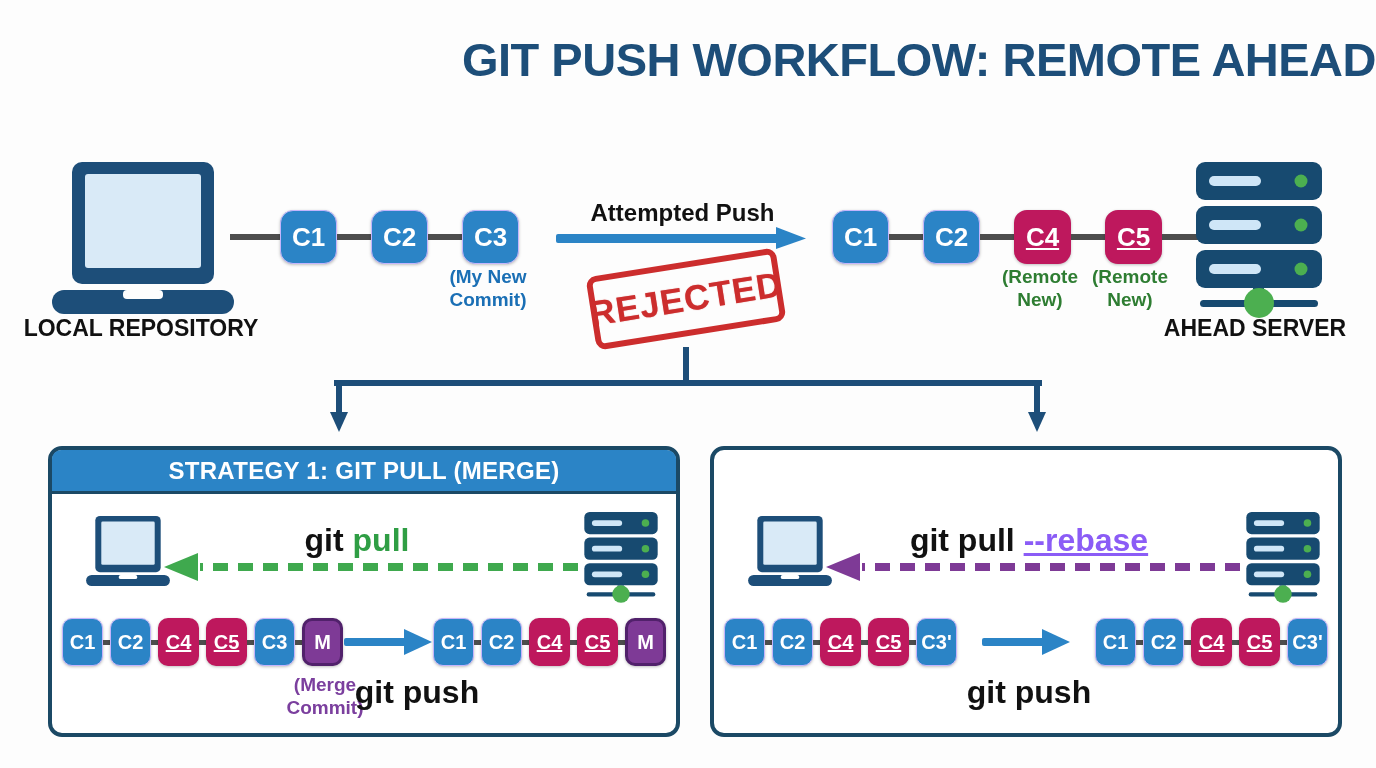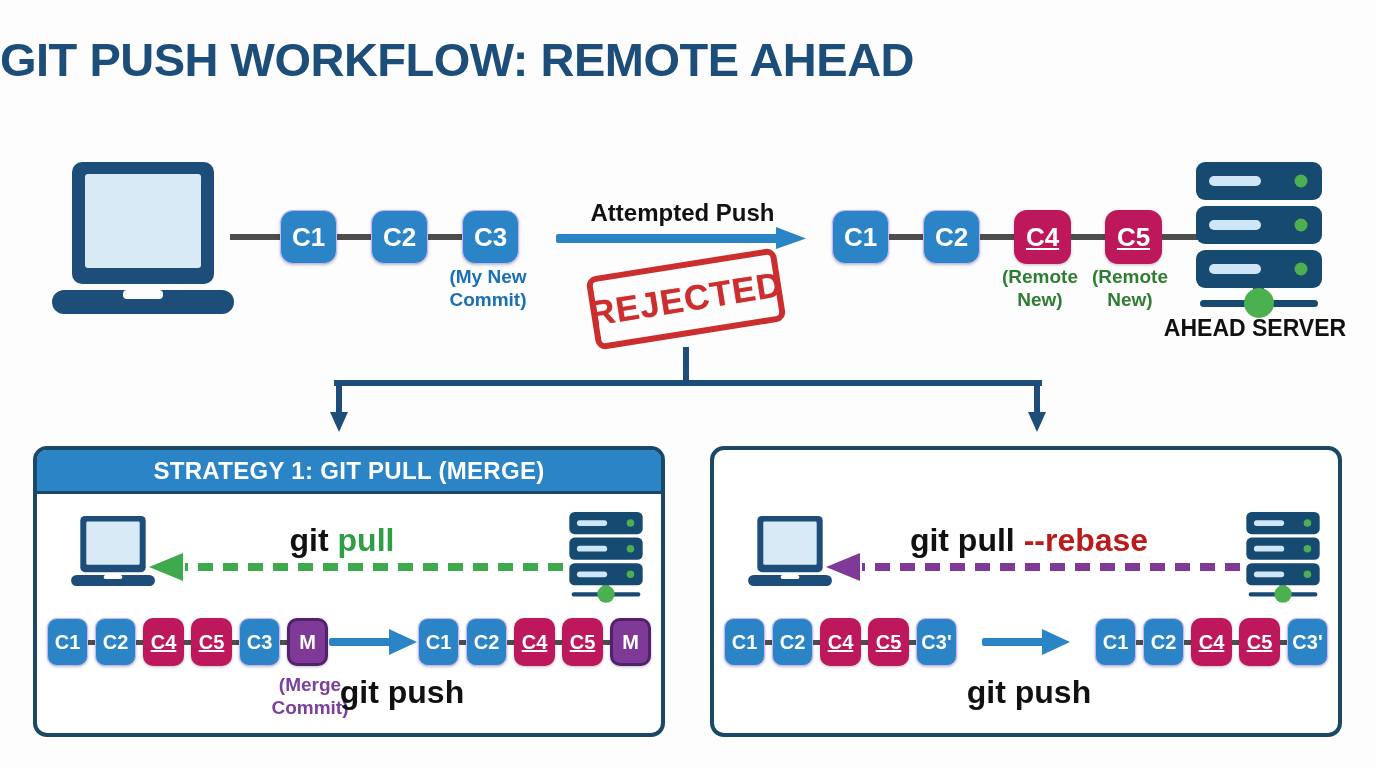--- a/index.html
+++ b/index.html
@@ -3,21 +3,21 @@
 <meta charset="utf-8">
 <style>
   * { margin:0; padding:0; box-sizing:border-box; }
   html,body { background:#e8e8e8; }
   body { font-family:"Liberation Sans", sans-serif; }
   .canvas {
     position:relative; width:1376px; height:768px; background:#fdfdfd;
     overflow:hidden; margin:0 auto;
   }
   .title {
-    position:absolute; top:32px; left:0; width:100%; text-align:left;
+    position:absolute; top:32px; left:0; width:100%; text-align:right;
     font-size:47px; font-weight:800; color:#1d4e79; letter-spacing:-0.5px;
   }
   
   .chain { position:absolute; display:flex; align-items:center; }
   .commit {
     width:57px; height:54px; border-radius:13px; flex:0 0 auto;
     display:flex; align-items:center; justify-content:center;
     color:#fff; font-size:26px; font-weight:700;
     box-shadow:0 1px 3px rgba(0,0,0,.25);
   }
@@ -44,51 +44,52 @@
     display:flex; align-items:center; justify-content:center;
     font-size:35px; font-weight:800; color:#cc2d2d; letter-spacing:1px;
     text-shadow:0 0 1px rgba(204,45,45,.6);
   }
   .stem { position:absolute; left:683px; top:347px; width:6px; height:37px; background:#1d4e79; }
   
   .panel {
     position:absolute; top:446px; width:632px; height:291px; background:#fff;
     border:4px solid #1b4965; border-radius:14px;
   }
-  .panel-1 { left:33px; } .panel-2 { left:710px; }
+  .panel-1 { left:48px; } .panel-2 { left:710px; }
   .panel-header {
     height:44px; background:#2b84c6; border-bottom:3px solid #1b4965;
     border-radius:9px 9px 0 0; display:flex; align-items:center; justify-content:center;
     color:#fff; font-size:24px; font-weight:700; letter-spacing:.3px;
   }
   .cmd {
     position:absolute; top:72px; text-align:center; font-size:32px; font-weight:700; color:#111;
   }
   .cmd .green  { color:#2f9e44; }
-  .cmd .purple { color:#b91c1c; }
+  .cmd .purple { color:#8b5cf6;text-decoration:underline; }
   .commit-row {
     position:absolute; top:168px; left:10px; right:10px;
     display:flex; align-items:center; justify-content:space-between;
   }
   .row-chain { display:flex; align-items:center; }
   .svg-abs { position:absolute; }
 </style>
 </head>
 <body>
 
 <div class="canvas">
 
   <div class="title">GIT PUSH WORKFLOW: REMOTE AHEAD</div>
 
   <svg class="svg-abs" style="left:52px; top:162px;" width="182" height="152" viewBox="0 0 182 152">
     <rect x="20" y="0" width="142" height="122" rx="10" fill="#1d4e79"></rect>
     <rect x="33" y="12" width="116" height="94" rx="3" fill="#d9eaf7"></rect>
     <rect x="0" y="128" width="182" height="24" rx="12" fill="#1d4e79"></rect>
     <rect x="71" y="128" width="40" height="9" rx="4" fill="#fdfdfd"></rect>
   </svg>
+  <div class="caption-dark" style="left:18px; top:315px; width:246px;">LOCAL REPOSITORY</div>
 
   <div class="chain" style="left:230px; top:210px;">
     <div class="link w50"></div>
     <div class="commit c-blue">C1</div>
     <div class="link w34"></div>
     <div class="commit c-blue">C2</div>
     <div class="link w34"></div>
     <div class="commit c-blue">C3</div>
   </div>
   <div class="note blue" style="left:425px; top:266px; width:126px;">(My New Commit)</div>

